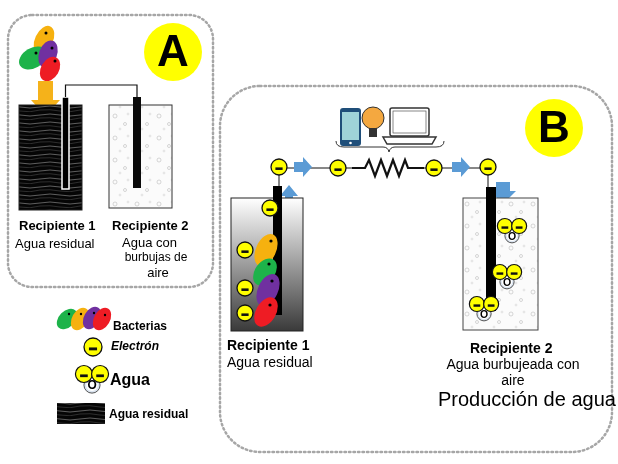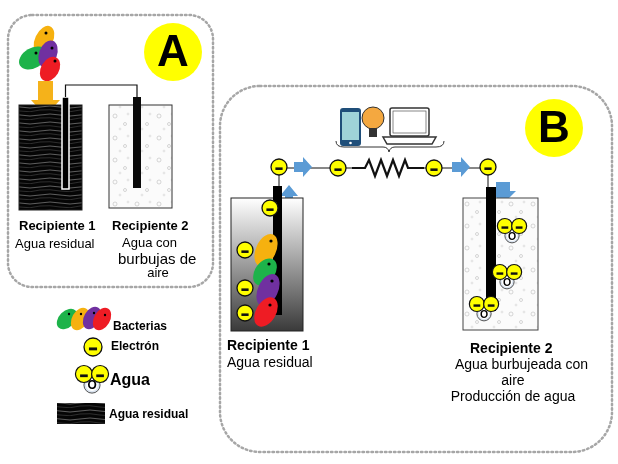--- a/index.html
+++ b/index.html
@@ -195,26 +195,26 @@
   <rect x="57" y="403" width="48" height="21" fill="url(#waves)"></rect>
 </svg>
 
 <div class="lbl bold" style="left:154px;top:26px;font-size:44px;width:38px;text-align:center;">A</div>
 <div class="lbl bold" style="left:535px;top:102px;font-size:44px;width:38px;text-align:center;">B</div>
 
 <div class="lbl bold" style="left:19px;top:218px;font-size:13px;">Recipiente 1</div>
 <div class="lbl" style="left:15px;top:236px;font-size:13px;">Agua residual</div>
 <div class="lbl bold" style="left:112px;top:218px;font-size:13px;">Recipiente 2</div>
 <div class="lbl" style="left:122px;width:60px;text-align:left;top:235px;font-size:13px;">Agua con</div>
-<div class="lbl" style="left:118px;width:76px;text-align:center;top:250px;font-size:15px;">burbujas de</div>
+<div class="lbl" style="left:118px;width:76px;text-align:center;top:250px;font-size:12px;">burbujas de</div>
 <div class="lbl" style="left:128px;width:60px;text-align:center;top:265px;font-size:13px;">aire</div>
 
 <div class="lbl bold" style="left:227px;top:337px;font-size:14px;">Recipiente 1</div>
 <div class="lbl" style="left:227px;top:354px;font-size:14px;">Agua residual</div>
 <div class="lbl bold" style="left:470px;top:340px;font-size:14px;">Recipiente 2</div>
-<div class="lbl" style="left:438px;width:150px;text-align:right;top:356px;font-size:14px;">Agua burbujeada con</div>
+<div class="lbl" style="left:438px;width:150px;text-align:center;top:356px;font-size:14px;">Agua burbujeada con</div>
 <div class="lbl" style="left:438px;width:150px;text-align:center;top:372px;font-size:14px;">aire</div>
-<div class="lbl" style="left:438px;width:150px;text-align:center;top:388px;font-size:14px;">Producción de agua</div>
+<div class="lbl" style="left:438px;width:150px;text-align:right;top:388px;font-size:20px;">Producción de agua</div>
 
 <div class="lbl bold" style="left:113px;top:311px;font-size:12px;margin-top:8px;">Bacterias</div>
-<div class="lbl bold" style="left:111px;top:339px;font-size:12px;">Electrón</div>
+<div class="lbl bold" style="left:111px;top:339px;font-size:12px;font-style:italic;">Electrón</div>
 <div class="lbl bold" style="left:110px;top:371px;font-size:16px;">Agua</div>
 <div class="lbl bold" style="left:109px;top:407px;font-size:12px;">Agua residual</div>
 
 </body></html>

